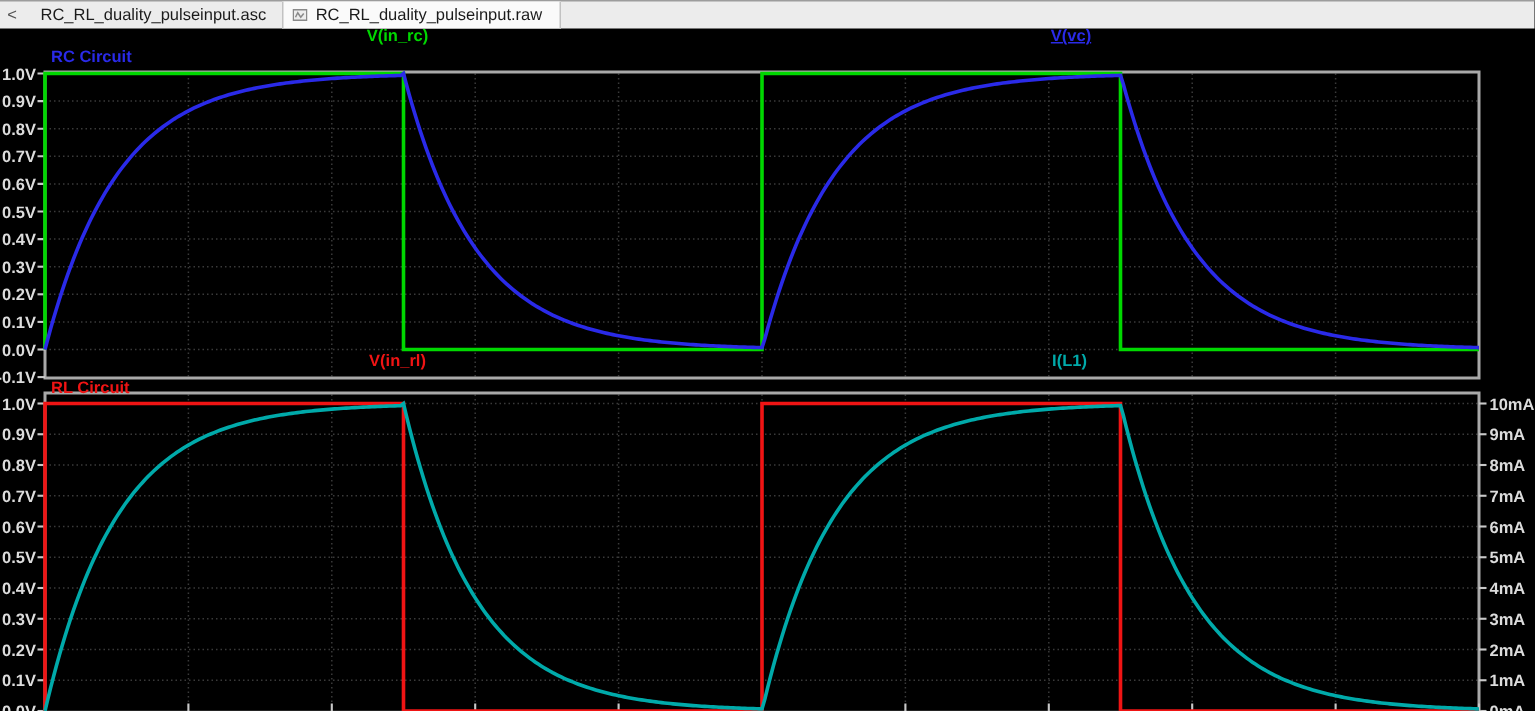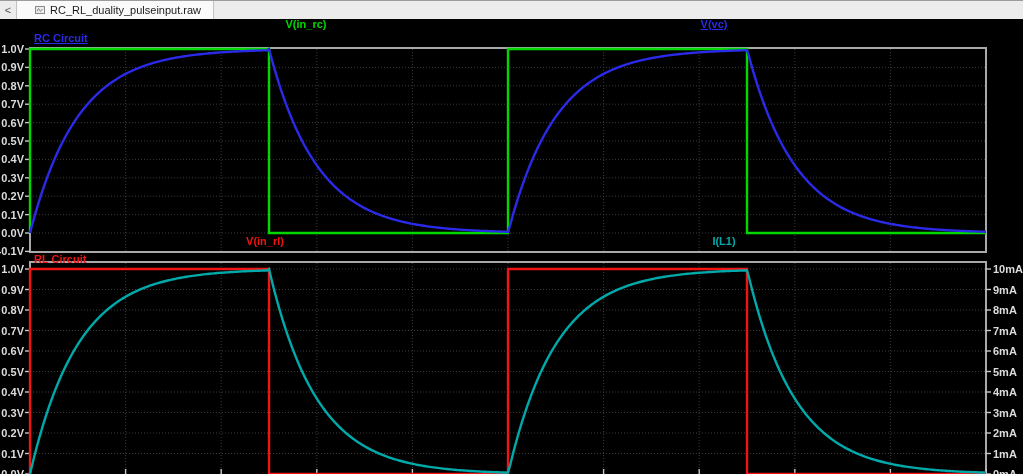--- a/index.html
+++ b/index.html
@@ -5,40 +5,43 @@
   html,body{margin:0;padding:0;background:#000;}
   body{width:1023px;height:474px;overflow:hidden;font-family:"Liberation Sans",sans-serif;}
   .app{position:relative;width:1023px;height:474px;background:#000;}
 
   
   .tabbar{position:absolute;left:0;top:0;width:1023px;height:19px;background:#ECECEC;
           border-top:1px solid #9C9C9C;box-sizing:border-box;display:flex;align-items:stretch;}
   .backchev{width:16px;display:flex;align-items:center;justify-content:center;
             color:#555;font-size:11px;cursor:default;}
   .tab{display:flex;align-items:center;padding:0 11px;font-size:11px;color:#1b1b1b;white-space:nowrap;}
-  .tab.active{background:#FAFAFA;border-left:1px solid #C2C2C2;border-right:1px solid #C2C2C2;padding:0 12px 0 18px;}
+  .tab.active{background:#FAFAFA;border-left:1px solid #C2C2C2;border-right:1px solid #C2C2C2;padding:0 12px 0 6px;}
   .ticon{display:inline-block;width:10px;height:10px;margin-right:5px;}
 
   
   #plot{position:absolute;left:0;top:19px;}
 
   
   .tracelabel{position:absolute;font-size:11px;font-weight:bold;transform:translateX(-50%);
               white-space:nowrap;line-height:11px;}
   .annot{position:absolute;font-size:11px;font-weight:bold;white-space:nowrap;line-height:11px;}
   .tl-rc-row{top:19px;}
   .tl-rl-row{top:236px;}
 </style>
 </head>
 <body>
 
 <div class="app">
 
   <div class="tabbar">
     <div class="backchev">&lt;</div>
+    <div class="tab">
+      <span>RC_RL_duality_pulseinput.asc</span>
+    </div>
     <div class="tab active">
       <span class="ticon">
         <svg width="10" height="10" viewBox="0 0 10 10">
           <rect x="0.5" y="1.5" width="9" height="7" fill="#EDEDED" stroke="#8A8A8A"></rect>
           <path d="M2 6.5 L3.5 3.5 L5.5 6.5 L7.5 4" stroke="#8A8A8A" stroke-width="1" fill="none"></path>
         </svg>
       </span>
       <span>RC_RL_duality_pulseinput.raw</span>
     </div>
   </div>
@@ -176,21 +179,21 @@
       <line x1="794.8" y1="450" x2="794.8" y2="456" stroke="#C8C8C8" stroke-width="1.4"></line>
       <text x="794.8" y="470" text-anchor="middle" fill="#DCDCDC" font-family="Liberation Sans, sans-serif" font-size="12" font-weight="bold">16ms</text>
       <line x1="890.4" y1="450" x2="890.4" y2="456" stroke="#C8C8C8" stroke-width="1.4"></line>
       <text x="890.4" y="470" text-anchor="middle" fill="#DCDCDC" font-family="Liberation Sans, sans-serif" font-size="12" font-weight="bold">18ms</text>
       <line x1="986" y1="450" x2="986" y2="456" stroke="#C8C8C8" stroke-width="1.4"></line>
       <text x="986" y="470" text-anchor="middle" fill="#DCDCDC" font-family="Liberation Sans, sans-serif" font-size="12" font-weight="bold">20ms</text>
       <path d="M30,455 L30,250 L269,250 L269,455 L508,455 L508,250 L747,250 L747,455 L986,455" fill="none" stroke="#F01414" stroke-width="2.4"></path>
       <path d="M30.00,455.00 L31.91,446.96 L33.82,439.24 L35.74,431.82 L37.65,424.69 L39.56,417.84 L41.47,411.26 L43.38,404.94 L45.30,398.86 L47.21,393.02 L49.12,387.42 L51.03,382.03 L52.94,376.85 L54.86,371.88 L56.77,367.10 L58.68,362.51 L60.59,358.09 L62.50,353.86 L64.42,349.78 L66.33,345.87 L68.24,342.11 L70.15,338.50 L72.06,335.03 L73.98,331.70 L75.89,328.49 L77.80,325.42 L79.71,322.46 L81.62,319.62 L83.54,316.89 L85.45,314.26 L87.36,311.74 L89.27,309.32 L91.18,307.00 L93.10,304.76 L95.01,302.62 L96.92,300.55 L98.83,298.57 L100.74,296.67 L102.66,294.84 L104.57,293.08 L106.48,291.39 L108.39,289.77 L110.30,288.21 L112.22,286.71 L114.13,285.27 L116.04,283.89 L117.95,282.56 L119.86,281.28 L121.78,280.05 L123.69,278.88 L125.60,277.74 L127.51,276.66 L129.42,275.61 L131.34,274.61 L133.25,273.64 L135.16,272.71 L137.07,271.82 L138.98,270.97 L140.90,270.15 L142.81,269.36 L144.72,268.60 L146.63,267.87 L148.54,267.17 L150.46,266.49 L152.37,265.85 L154.28,265.23 L156.19,264.63 L158.10,264.06 L160.02,263.50 L161.93,262.97 L163.84,262.47 L165.75,261.98 L167.66,261.51 L169.58,261.06 L171.49,260.62 L173.40,260.21 L175.31,259.81 L177.22,259.42 L179.14,259.05 L181.05,258.70 L182.96,258.36 L184.87,258.03 L186.78,257.71 L188.70,257.41 L190.61,257.12 L192.52,256.84 L194.43,256.57 L196.34,256.32 L198.26,256.07 L200.17,255.83 L202.08,255.60 L203.99,255.38 L205.90,255.17 L207.82,254.97 L209.73,254.77 L211.64,254.59 L213.55,254.41 L215.46,254.23 L217.38,254.07 L219.29,253.91 L221.20,253.75 L223.11,253.61 L225.02,253.47 L226.94,253.33 L228.85,253.20 L230.76,253.07 L232.67,252.95 L234.58,252.84 L236.50,252.73 L238.41,252.62 L240.32,252.52 L242.23,252.42 L244.14,252.32 L246.06,252.23 L247.97,252.14 L249.88,252.06 L251.79,251.98 L253.70,251.90 L255.62,251.83 L257.53,251.76 L259.44,251.69 L261.35,251.62 L263.26,251.56 L265.18,251.50 L267.09,251.44 L269.00,250.00 L270.91,258.04 L272.82,265.76 L274.74,273.18 L276.65,280.31 L278.56,287.16 L280.47,293.74 L282.38,300.06 L284.30,306.14 L286.21,311.98 L288.12,317.58 L290.03,322.97 L291.94,328.15 L293.86,333.12 L295.77,337.90 L297.68,342.49 L299.59,346.91 L301.50,351.14 L303.42,355.22 L305.33,359.13 L307.24,362.89 L309.15,366.50 L311.06,369.97 L312.98,373.30 L314.89,376.51 L316.80,379.58 L318.71,382.54 L320.62,385.38 L322.54,388.11 L324.45,390.74 L326.36,393.26 L328.27,395.68 L330.18,398.00 L332.10,400.24 L334.01,402.38 L335.92,404.45 L337.83,406.43 L339.74,408.33 L341.66,410.16 L343.57,411.92 L345.48,413.61 L347.39,415.23 L349.30,416.79 L351.22,418.29 L353.13,419.73 L355.04,421.11 L356.95,422.44 L358.86,423.72 L360.78,424.95 L362.69,426.12 L364.60,427.26 L366.51,428.34 L368.42,429.39 L370.34,430.39 L372.25,431.36 L374.16,432.29 L376.07,433.18 L377.98,434.03 L379.90,434.85 L381.81,435.64 L383.72,436.40 L385.63,437.13 L387.54,437.83 L389.46,438.51 L391.37,439.15 L393.28,439.77 L395.19,440.37 L397.10,440.94 L399.02,441.50 L400.93,442.03 L402.84,442.53 L404.75,443.02 L406.66,443.49 L408.58,443.94 L410.49,444.38 L412.40,444.79 L414.31,445.19 L416.22,445.58 L418.14,445.95 L420.05,446.30 L421.96,446.64 L423.87,446.97 L425.78,447.29 L427.70,447.59 L429.61,447.88 L431.52,448.16 L433.43,448.43 L435.34,448.68 L437.26,448.93 L439.17,449.17 L441.08,449.40 L442.99,449.62 L444.90,449.83 L446.82,450.03 L448.73,450.23 L450.64,450.41 L452.55,450.59 L454.46,450.77 L456.38,450.93 L458.29,451.09 L460.20,451.25 L462.11,451.39 L464.02,451.53 L465.94,451.67 L467.85,451.80 L469.76,451.93 L471.67,452.05 L473.58,452.16 L475.50,452.27 L477.41,452.38 L479.32,452.48 L481.23,452.58 L483.14,452.68 L485.06,452.77 L486.97,452.86 L488.88,452.94 L490.79,453.02 L492.70,453.10 L494.62,453.17 L496.53,453.24 L498.44,453.31 L500.35,453.38 L502.26,453.44 L504.18,453.50 L506.09,453.56 L508.00,453.62 L509.91,446.96 L511.82,439.24 L513.74,431.82 L515.65,424.69 L517.56,417.84 L519.47,411.26 L521.38,404.94 L523.30,398.86 L525.21,393.02 L527.12,387.42 L529.03,382.03 L530.94,376.85 L532.86,371.88 L534.77,367.10 L536.68,362.51 L538.59,358.09 L540.50,353.86 L542.42,349.78 L544.33,345.87 L546.24,342.11 L548.15,338.50 L550.06,335.03 L551.98,331.70 L553.89,328.49 L555.80,325.42 L557.71,322.46 L559.62,319.62 L561.54,316.89 L563.45,314.26 L565.36,311.74 L567.27,309.32 L569.18,307.00 L571.10,304.76 L573.01,302.62 L574.92,300.55 L576.83,298.57 L578.74,296.67 L580.66,294.84 L582.57,293.08 L584.48,291.39 L586.39,289.77 L588.30,288.21 L590.22,286.71 L592.13,285.27 L594.04,283.89 L595.95,282.56 L597.86,281.28 L599.78,280.05 L601.69,278.88 L603.60,277.74 L605.51,276.66 L607.42,275.61 L609.34,274.61 L611.25,273.64 L613.16,272.71 L615.07,271.82 L616.98,270.97 L618.90,270.15 L620.81,269.36 L622.72,268.60 L624.63,267.87 L626.54,267.17 L628.46,266.49 L630.37,265.85 L632.28,265.23 L634.19,264.63 L636.10,264.06 L638.02,263.50 L639.93,262.97 L641.84,262.47 L643.75,261.98 L645.66,261.51 L647.58,261.06 L649.49,260.62 L651.40,260.21 L653.31,259.81 L655.22,259.42 L657.14,259.05 L659.05,258.70 L660.96,258.36 L662.87,258.03 L664.78,257.71 L666.70,257.41 L668.61,257.12 L670.52,256.84 L672.43,256.57 L674.34,256.32 L676.26,256.07 L678.17,255.83 L680.08,255.60 L681.99,255.38 L683.90,255.17 L685.82,254.97 L687.73,254.77 L689.64,254.59 L691.55,254.41 L693.46,254.23 L695.38,254.07 L697.29,253.91 L699.20,253.75 L701.11,253.61 L703.02,253.47 L704.94,253.33 L706.85,253.20 L708.76,253.07 L710.67,252.95 L712.58,252.84 L714.50,252.73 L716.41,252.62 L718.32,252.52 L720.23,252.42 L722.14,252.32 L724.06,252.23 L725.97,252.14 L727.88,252.06 L729.79,251.98 L731.70,251.90 L733.62,251.83 L735.53,251.76 L737.44,251.69 L739.35,251.62 L741.26,251.56 L743.18,251.50 L745.09,251.44 L747.00,251.38 L748.91,258.04 L750.82,265.76 L752.74,273.18 L754.65,280.31 L756.56,287.16 L758.47,293.74 L760.38,300.06 L762.30,306.14 L764.21,311.98 L766.12,317.58 L768.03,322.97 L769.94,328.15 L771.86,333.12 L773.77,337.90 L775.68,342.49 L777.59,346.91 L779.50,351.14 L781.42,355.22 L783.33,359.13 L785.24,362.89 L787.15,366.50 L789.06,369.97 L790.98,373.30 L792.89,376.51 L794.80,379.58 L796.71,382.54 L798.62,385.38 L800.54,388.11 L802.45,390.74 L804.36,393.26 L806.27,395.68 L808.18,398.00 L810.10,400.24 L812.01,402.38 L813.92,404.45 L815.83,406.43 L817.74,408.33 L819.66,410.16 L821.57,411.92 L823.48,413.61 L825.39,415.23 L827.30,416.79 L829.22,418.29 L831.13,419.73 L833.04,421.11 L834.95,422.44 L836.86,423.72 L838.78,424.95 L840.69,426.12 L842.60,427.26 L844.51,428.34 L846.42,429.39 L848.34,430.39 L850.25,431.36 L852.16,432.29 L854.07,433.18 L855.98,434.03 L857.90,434.85 L859.81,435.64 L861.72,436.40 L863.63,437.13 L865.54,437.83 L867.46,438.51 L869.37,439.15 L871.28,439.77 L873.19,440.37 L875.10,440.94 L877.02,441.50 L878.93,442.03 L880.84,442.53 L882.75,443.02 L884.66,443.49 L886.58,443.94 L888.49,444.38 L890.40,444.79 L892.31,445.19 L894.22,445.58 L896.14,445.95 L898.05,446.30 L899.96,446.64 L901.87,446.97 L903.78,447.29 L905.70,447.59 L907.61,447.88 L909.52,448.16 L911.43,448.43 L913.34,448.68 L915.26,448.93 L917.17,449.17 L919.08,449.40 L920.99,449.62 L922.90,449.83 L924.82,450.03 L926.73,450.23 L928.64,450.41 L930.55,450.59 L932.46,450.77 L934.38,450.93 L936.29,451.09 L938.20,451.25 L940.11,451.39 L942.02,451.53 L943.94,451.67 L945.85,451.80 L947.76,451.93 L949.67,452.05 L951.58,452.16 L953.50,452.27 L955.41,452.38 L957.32,452.48 L959.23,452.58 L961.14,452.68 L963.06,452.77 L964.97,452.86 L966.88,452.94 L968.79,453.02 L970.70,453.10 L972.62,453.17 L974.53,453.24 L976.44,453.31 L978.35,453.38 L980.26,453.44 L982.18,453.50 L984.09,453.56 L986.00,453.62" fill="none" stroke="#00AAAA" stroke-width="2.4"></path>
     </svg>
 
-  <div class="tracelabel tl-rc-row" style="left: 265px; color: rgb(0, 216, 0); margin-left: 41px;">V(in_rc)</div>
+  <div class="tracelabel tl-rc-row" style="left: 265px; color: rgb(0, 216, 0);">V(in_rc)</div>
   <div class="tracelabel tl-rc-row" style="left: 714px; color: rgb(42, 42, 232); text-decoration: underline;">V(vc)</div>
   <div class="tracelabel tl-rl-row" style="left: 265px; color: rgb(240, 20, 20); text-align: center;">V(in_rl)</div>
-  <div class="tracelabel tl-rl-row" style="left: 713px; color: rgb(0, 170, 170); margin-left: 11px;">I(L1)</div>
+  <div class="tracelabel tl-rl-row" style="left: 713px; color: rgb(0, 170, 170);">I(L1)</div>
 
-  <div class="annot" style="left: 34px; top: 33px; color: rgb(42, 42, 232); text-decoration: underline;">RC Circuit</div>
+  <div class="annot" style="left: 34px; top: 33px; color: rgb(42, 42, 232);">RC Circuit</div>
   <div class="annot" style="left: 34px; top: 254px; color: rgb(240, 20, 20);">RL Circuit</div>
 
 </div>
 
 </body></html>

